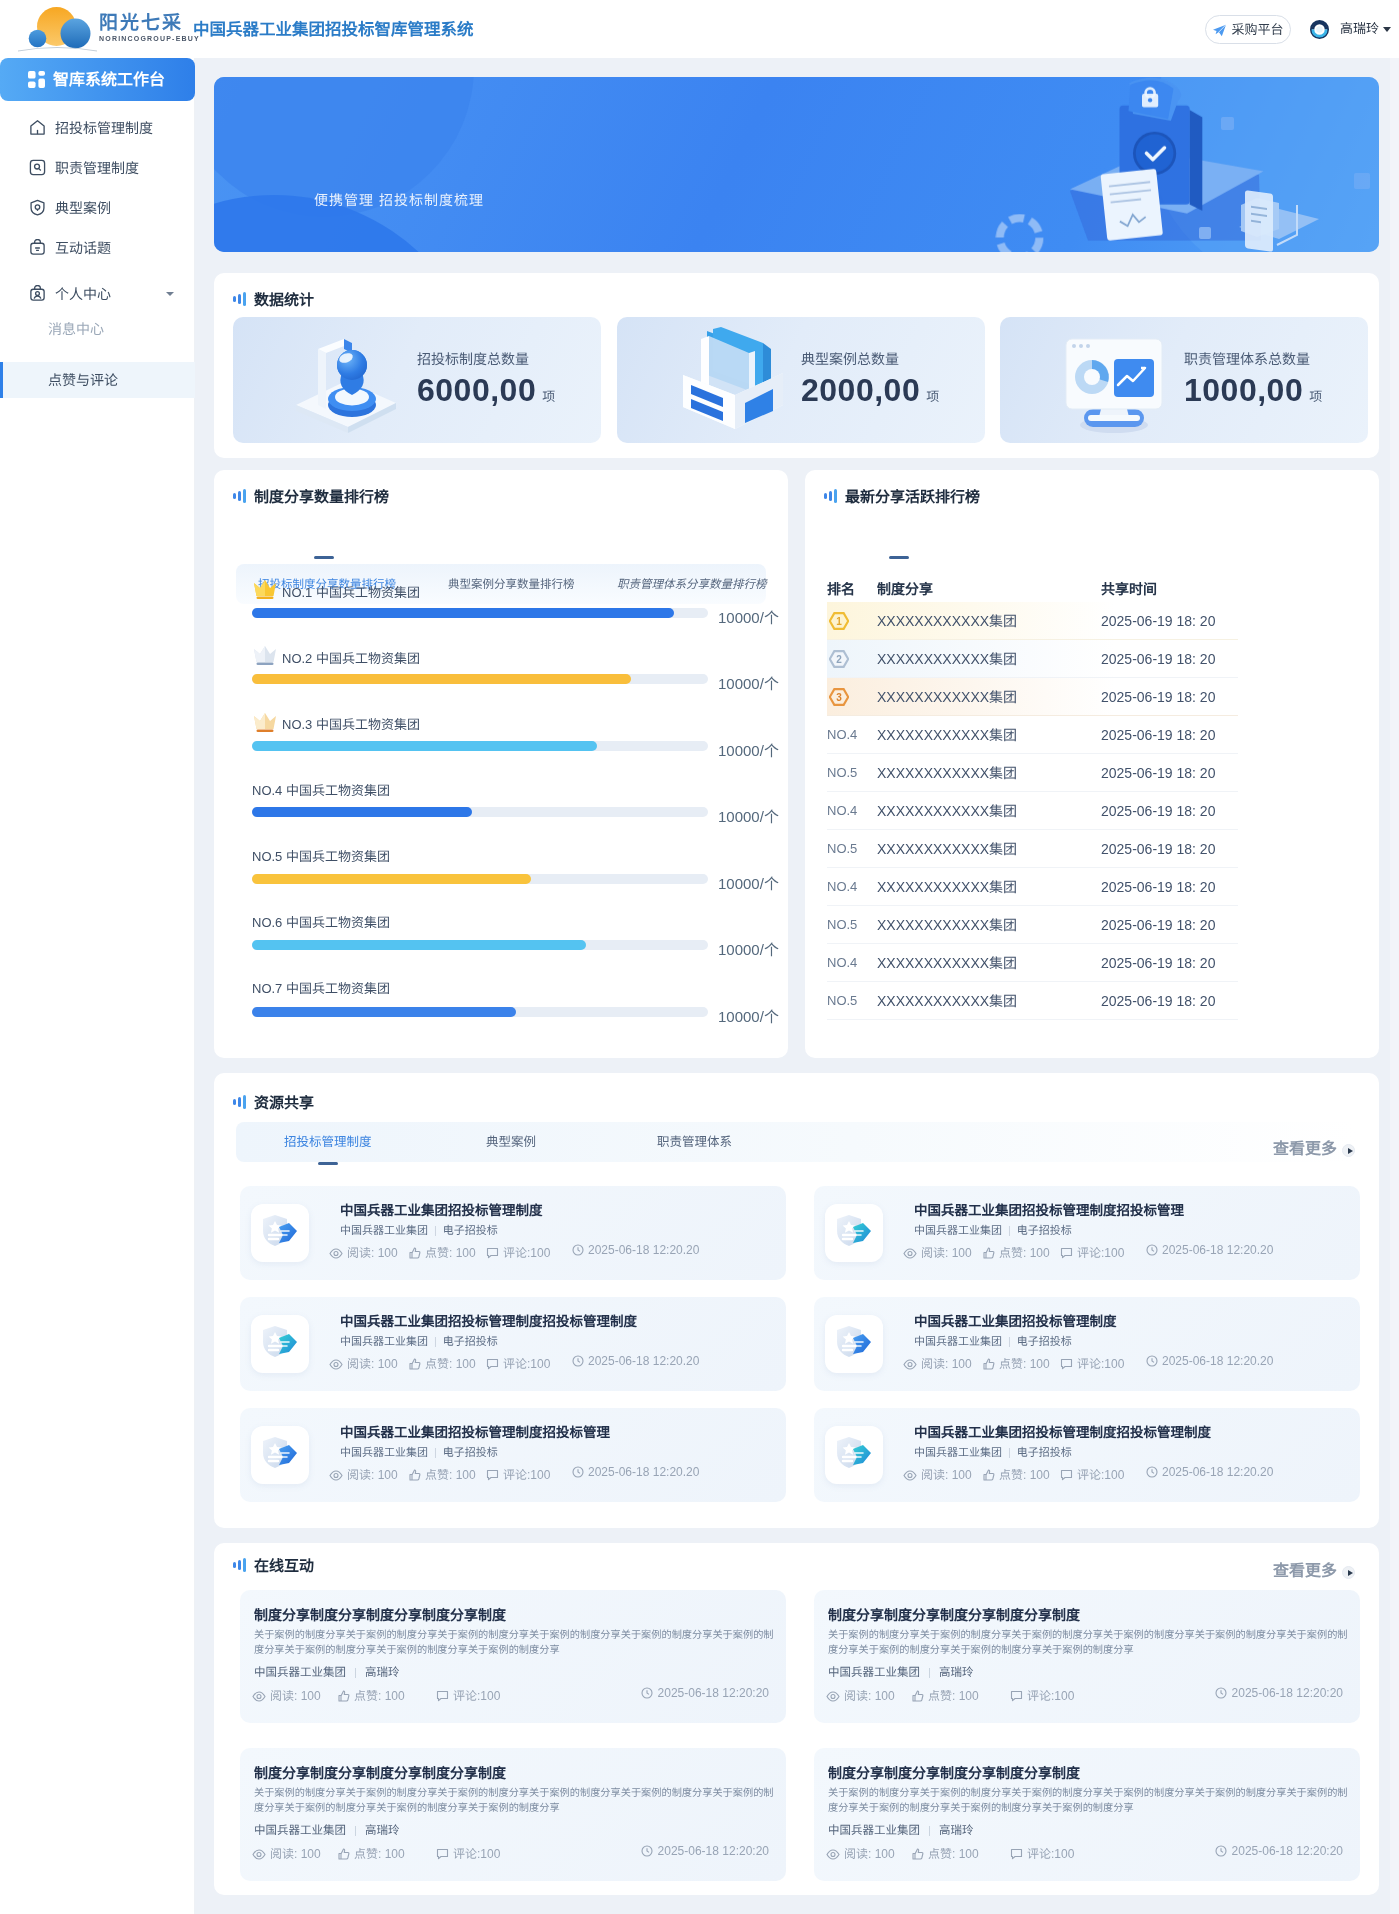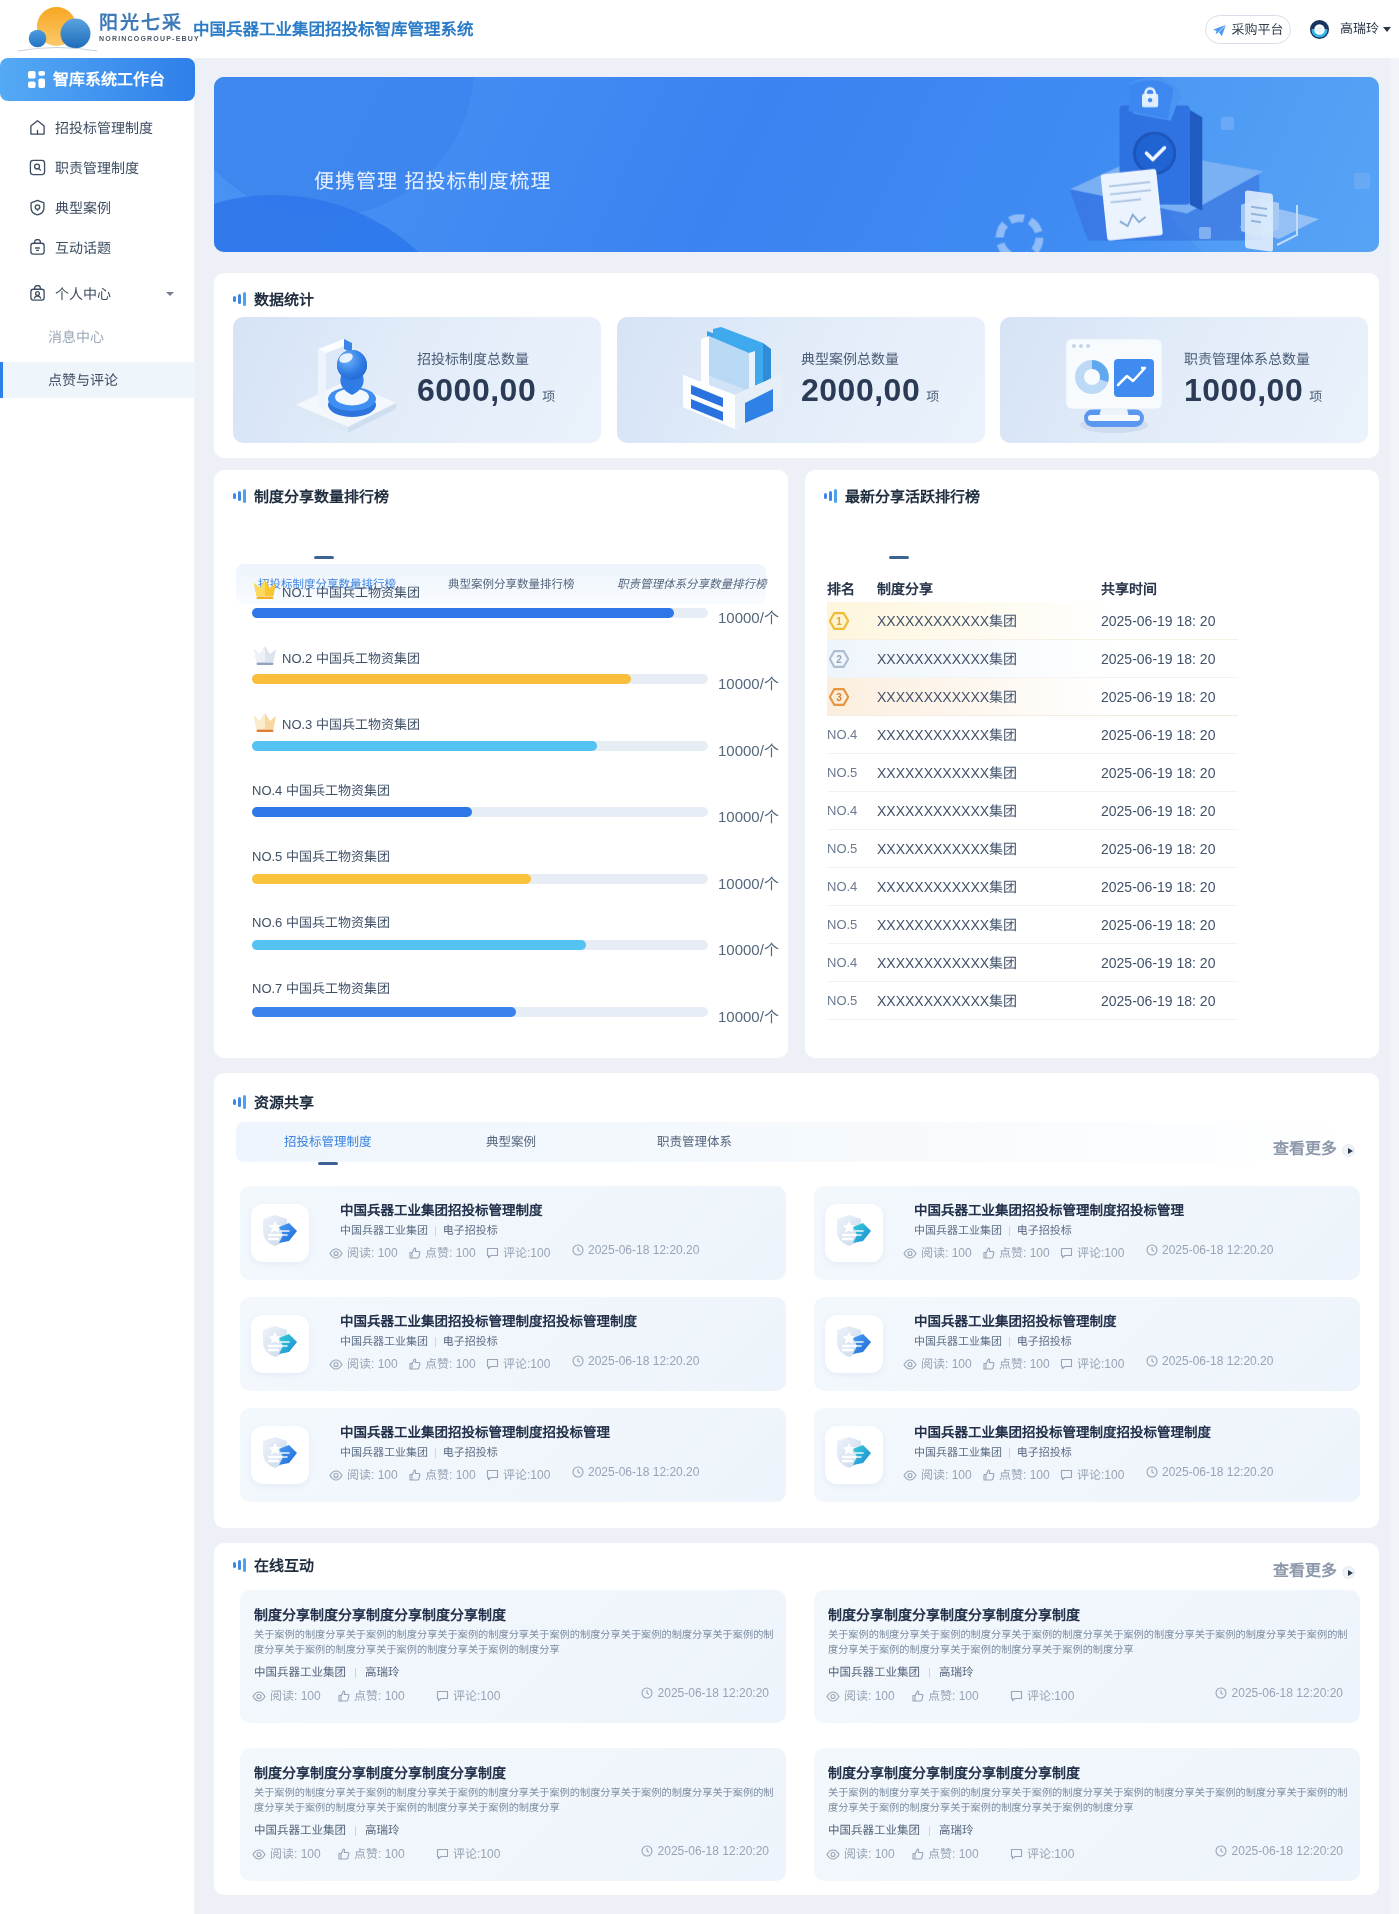--- a/index.html
+++ b/index.html
@@ -30,21 +30,21 @@
 #mactive{position:absolute;left:0;top:304px;width:195px;height:36px;background:#eef5fb;}
 #mactive i{position:absolute;left:0;top:0;width:3px;height:36px;background:#2e80e8;}
 #mactive span{position:absolute;left:48px;line-height:36px;font-size:14px;color:#3d4d61;font-style:normal;}
 #mcaret{position:absolute;left:166px;top:234px;width:0;height:0;border-left:4px solid transparent;border-right:4px solid transparent;border-top:4px solid #707f92;}
 
 #banner{position:absolute;left:214px;top:77px;width:1165px;height:175px;border-radius:10px;overflow:hidden;background:linear-gradient(115deg,#4a94f3 0%,#3b83f1 45%,#3f8cf3 75%,#55a3f6 100%);}
 #banner .c1{position:absolute;left:-40px;top:-160px;width:300px;height:300px;border-radius:50%;background:#3c85ee;opacity:.8;}
 #banner .c2{position:absolute;left:-152px;top:118px;width:424px;height:424px;border-radius:50%;background:#2e78eb;opacity:.9;}
 #banner .c3{position:absolute;right:-70px;top:-90px;width:300px;height:300px;border-radius:50%;background:#57a3f6;opacity:.5;}
 #bt1{position:absolute;left:99px;top:47px;font-size:39px;font-weight:bold;color:#fff;letter-spacing:3px;}
-#bt2{position:absolute;left:100px;top:88px;font-size:20px;color:rgba(255,255,255,.88);letter-spacing:1px;}
+#bt2{position:absolute;left:100px;top:112px;font-size:14px;color:rgba(255,255,255,.88);letter-spacing:1px;}
 
 .sec{position:absolute;left:214px;width:1165px;background:#fff;border-radius:10px;}
 .shead{position:absolute;left:19px;display:flex;align-items:center;font-size:15px;font-weight:bold;color:#1e2c3e;}
 .shead svg{margin-right:7px;}
 .more{position:absolute;font-size:16px;color:#8d99aa;font-weight:bold;}
 .morec{display:inline-block;width:13px;height:13px;background:#eef1f5;border:1px solid #e6eaf1;border-radius:50%;margin-left:5px;vertical-align:-3px;position:relative;}
 .morec b{position:absolute;left:4.5px;top:3px;width:0;height:0;border-top:3.5px solid transparent;border-bottom:3.5px solid transparent;border-left:5px solid #2b3a4e;}
 
 #stats{top:273px;height:185px;}
 .scard{position:absolute;top:44px;width:368px;height:126px;border-radius:10px;background:linear-gradient(115deg,#d5e3f6 0%,#e2ecf9 45%,#eaf2fb 100%);}
@@ -177,21 +177,21 @@
   <div class="mitem" style="top:216px;">
         <svg width="17" height="17" viewBox="0 0 18 18" fill="none" stroke="#3d4d61" stroke-width="1.4">
           <rect x="2" y="4.5" width="14" height="11.5" rx="2.5"></rect>
           <path d="M6 4.5 V3 a3 2.5 0 0 1 6 0 V4.5"></path>
           <circle cx="9" cy="9" r="2"></circle>
           <path d="M5.5 14.5 a3.6 3.6 0 0 1 7 0"></path>
         </svg>
         <span>个人中心</span>
       </div>
   <div id="mcaret"></div>
-  <div class="subitem" style="top:269px;">消息中心</div>
+  <div class="subitem" style="top:261px;">消息中心</div>
   <div id="mactive">
         <i></i>
         <span>点赞与评论</span>
       </div>
 </div>
 <div id="banner">
   <div class="c1"></div>
       <div class="c2"></div>
       <div class="c3"></div>
   <svg style="position:absolute;right:0;top:0;" width="420" height="175" viewBox="0 0 420 175">

